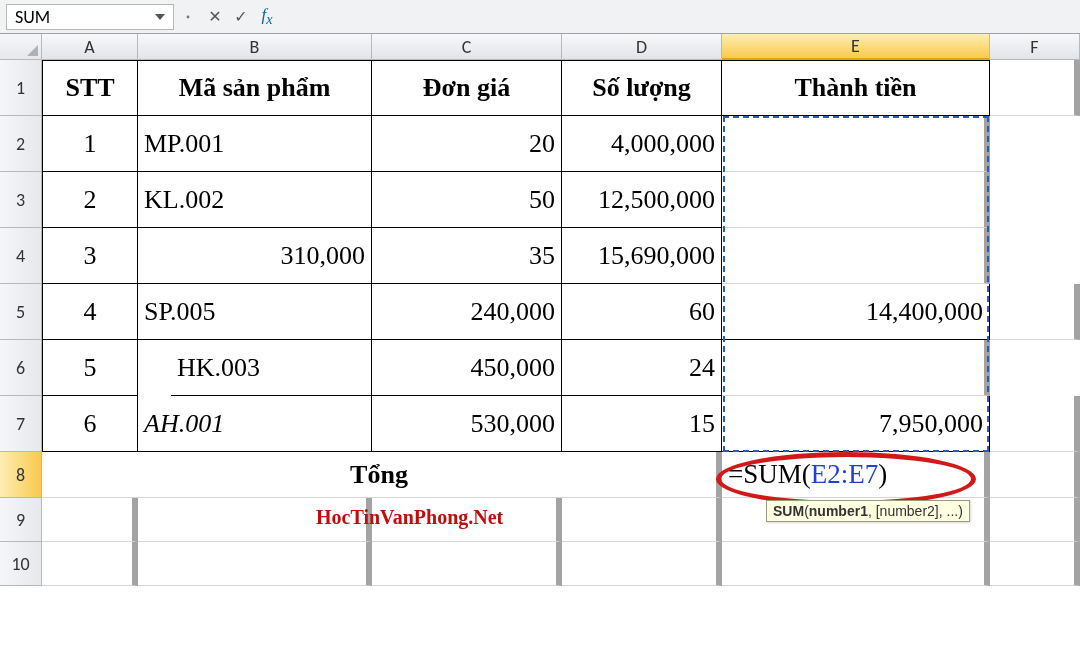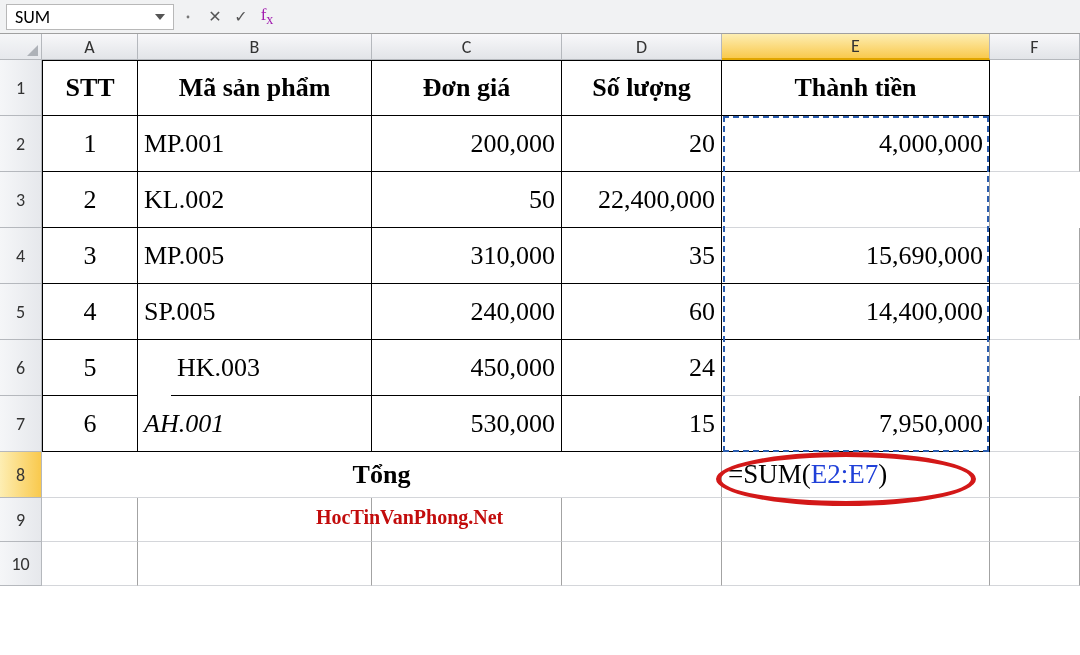--- a/index.html
+++ b/index.html
@@ -39,21 +39,21 @@
       border-top: 6px solid #555;
       margin-right: 0px;
     }
     .fb-spacer { width: 28px; display:flex; align-items:center; justify-content:center;}
     .fb-btn {
       width: 26px; height: 26px;
       display: flex; align-items: center; justify-content: center;
       color: #555;
       font-size: 16px;
     }
-    .fx-label { font-family: 'Times New Roman', serif; font-size: 17px; color:#a21caf;text-align:center;}
+    .fx-label { font-style: italic; font-family: 'Times New Roman', serif; font-size: 17px; color:#0369a1;text-align:center;}
     .formula-input {
       flex: 1;
       height: 26px;
       background: #fff;
       border: 1px solid #b8b8b8;
       border-left: none;
       font-size: 20px;
       padding: 0 8px;
       display:flex; align-items:center;
       margin-left: 4px;
@@ -96,21 +96,21 @@
       position: relative;
     }
     .corner::after {
       content:"";
       position:absolute; right:3px; bottom:3px;
       width:0;height:0;
       border-left:11px solid transparent;
       border-bottom:11px solid #aeb2b8;
     }
     .cell {
-      border-right: 1px solid #a3a3a3;
+      border-right: 6px solid #a3a3a3;
       border-bottom: 1px solid #d4d6da;
       display:flex; align-items:center;
       padding: 0 6px;
       font-size: 26px;
       font-family: 'Times New Roman', serif;
       background:#fff;
       white-space: nowrap;
       overflow: visible;
     }
     .r1 { grid-row: 2; }
@@ -193,35 +193,33 @@
     <div class="cell r1 bold center" style="border:1.5px solid #000;">STT</div>
     <div class="cell r1 bold center" style="border:1.5px solid #000;border-left:none;">Mã sản phẩm</div>
     <div class="cell r1 bold center" style="border:1.5px solid #000;border-left:none;">Đơn giá</div>
     <div class="cell r1 bold center" style="border:1.5px solid #000;border-left:none;">Số lượng</div>
     <div class="cell r1 bold center" style="border:1.5px solid #000;border-left:none;">Thành tiền</div>
     <div class="cell r1"></div>
 
     <div class="row-hdr r2">2</div>
     <div class="cell r2 center" style="border:1.5px solid #000;border-top:none;">1</div>
     <div class="cell r2" style="border:1.5px solid #000;border-top:none;border-left:none;">MP.001</div>
-    <div class="cell r2 right" style="border:1.5px solid #000;border-top:none;border-left:none;">200,000</div>
     <div class="cell r2 right" style="border:1.5px solid #000;border-top:none;border-left:none;">20</div>
     <div class="cell r2 right" style="border:1.5px solid #000;border-top:none;border-left:none;">4,000,000</div>
     <div class="cell r2"></div>
 
     <div class="row-hdr r3">3</div>
     <div class="cell r3 center" style="border:1.5px solid #000;border-top:none;">2</div>
     <div class="cell r3" style="border:1.5px solid #000;border-top:none;border-left:none;">KL.002</div>
     <div class="cell r3 right" style="border:1.5px solid #000;border-top:none;border-left:none;">50</div>
-    <div class="cell r3 right" style="border:1.5px solid #000;border-top:none;border-left:none;">22,400,000</div>
+    <div class="cell r3 right" style="border:1.5px solid #000;border-top:none;border-left:none;">12,500,000</div>
     <div class="cell r3"></div>
 
     <div class="row-hdr r4">4</div>
     <div class="cell r4 center" style="border:1.5px solid #000;border-top:none;">3</div>
-    <div class="cell r4" style="border:1.5px solid #000;border-top:none;border-left:none;">MP.005</div>
     <div class="cell r4 right" style="border:1.5px solid #000;border-top:none;border-left:none;">310,000</div>
     <div class="cell r4 right" style="border:1.5px solid #000;border-top:none;border-left:none;">35</div>
     <div class="cell r4 right" style="border:1.5px solid #000;border-top:none;border-left:none;">15,690,000</div>
     <div class="cell r4"></div>
 
     <div class="row-hdr r5">5</div>
     <div class="cell r5 center" style="border:1.5px solid #000;border-top:none;">4</div>
     <div class="cell r5" style="border:1.5px solid #000;border-top:none;border-left:none;">SP.005</div>
     <div class="cell r5 right" style="border:1.5px solid #000;border-top:none;border-left:none;">240,000</div>
     <div class="cell r5 right" style="border:1.5px solid #000;border-top:none;border-left:none;">60</div>
@@ -266,15 +264,18 @@
     <div class="cell r10"></div>
     <div class="cell r10"></div>
     <div class="cell r10"></div>
     <div class="cell r10"></div>
   </div>
 
   <div class="sel-range" style="left:723px; top:82px; width:266px; height:336px;"></div>
 
   <div class="red-circle" style="left:716px; top:418px;"></div>
 
+  <div class="tooltip" style="left:766px; top:466px;">
+    <b>SUM</b><span>(</span><b>number1</b><span>, [number2], ...)</span>
+  </div>
 
   <div class="watermark" style="left:316px; top:472px;">HocTinVanPhong.Net</div>
 </div>
 
 </body></html>

